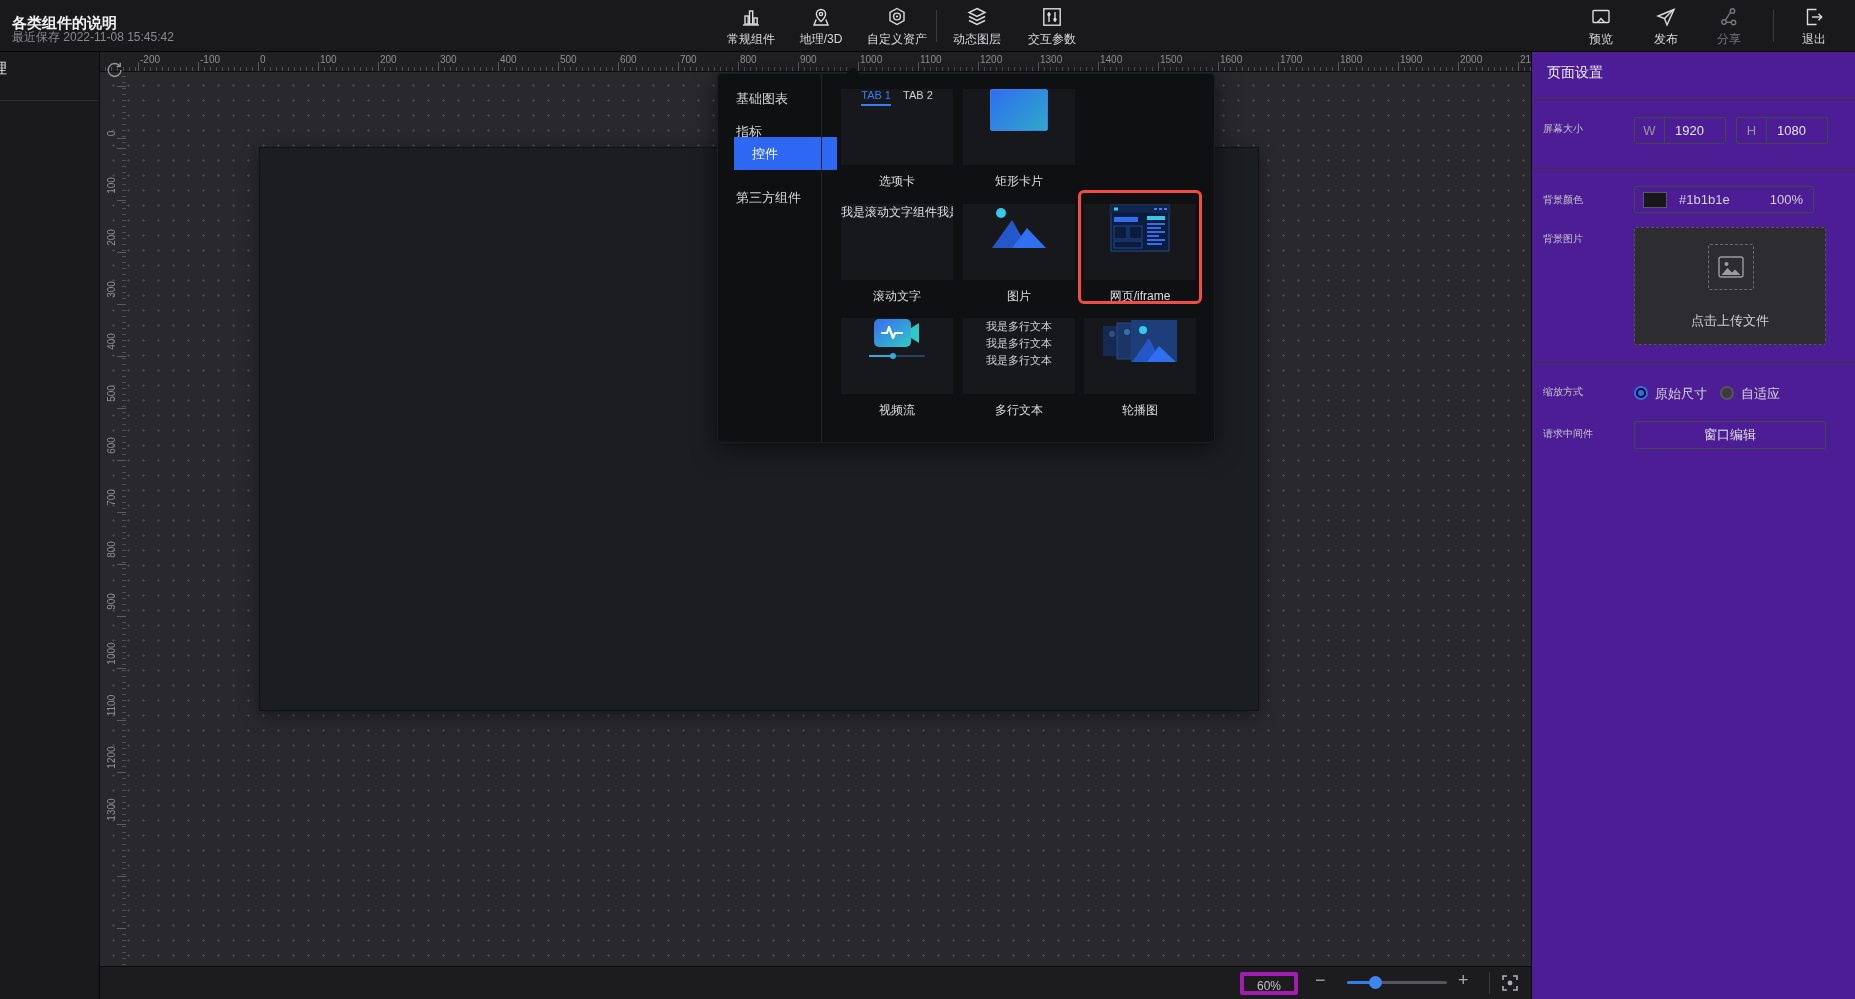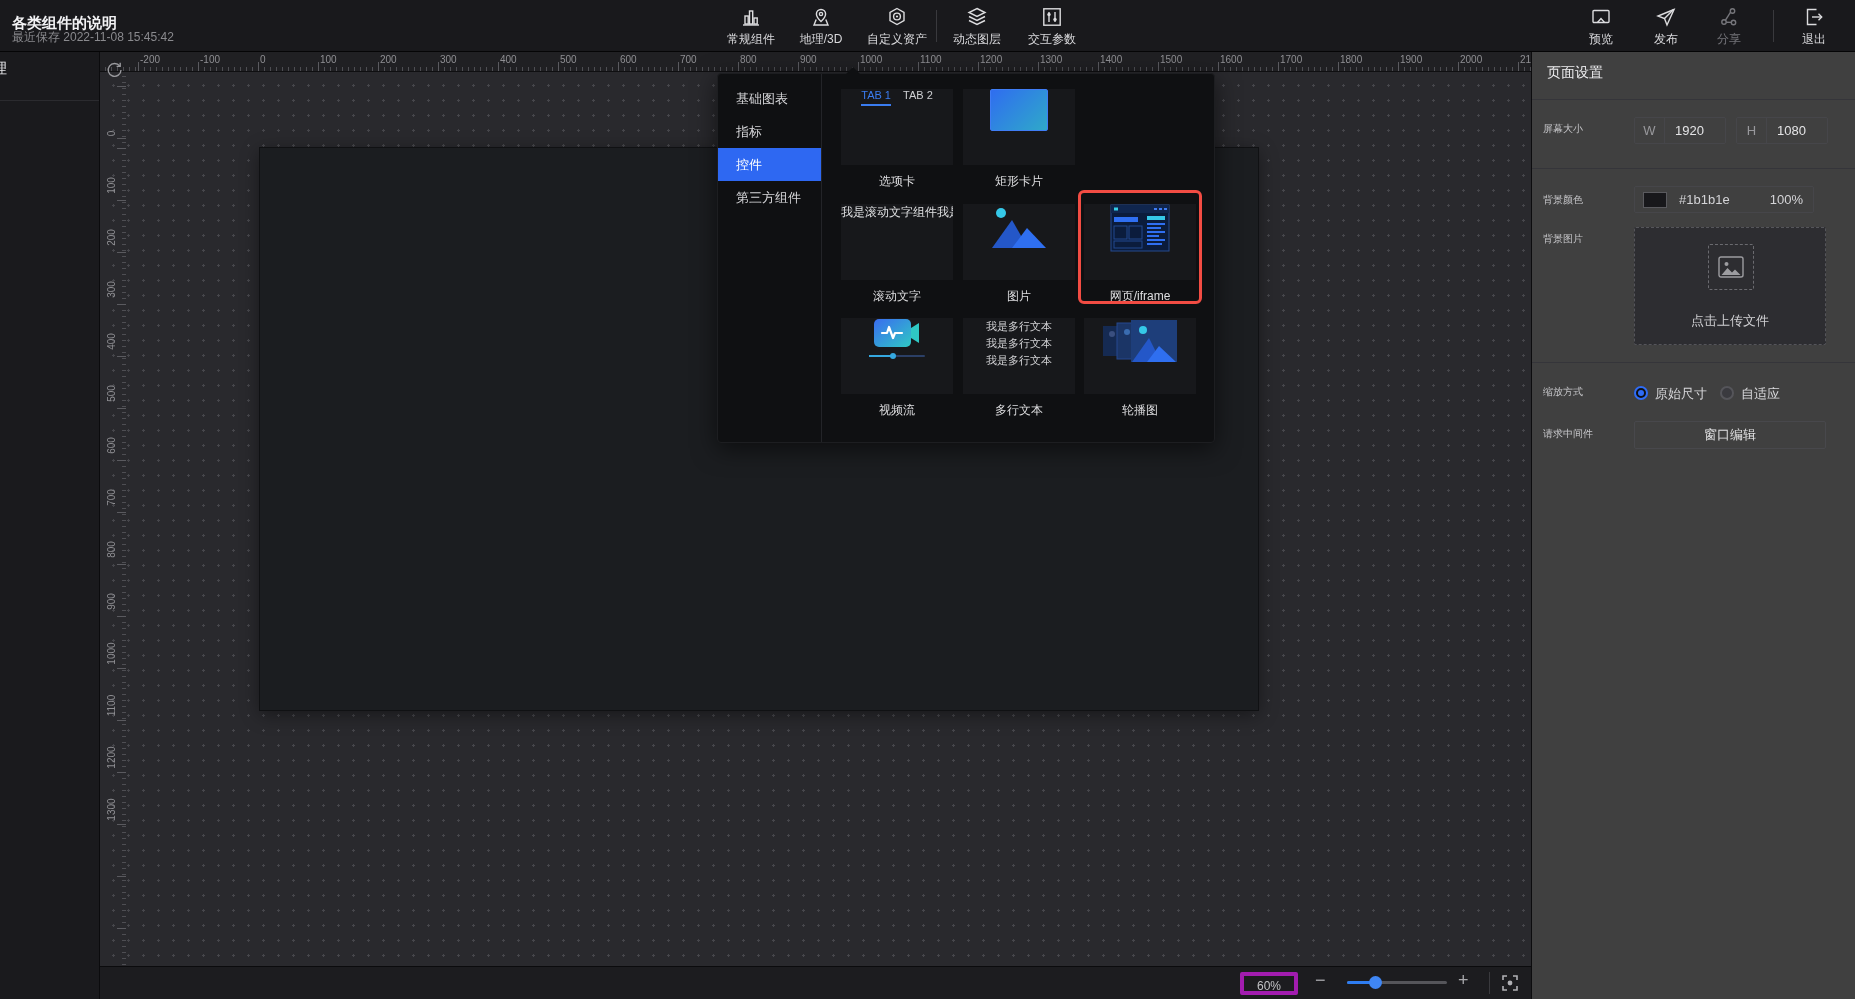--- a/index.html
+++ b/index.html
@@ -70,21 +70,21 @@
   .text-prev { font-size:12px; color:#dfe0e2; }
   .scroll-text-prev { font-size:12px; color:#dfe0e2; white-space:nowrap; width:112px; text-align:center; }
   .multiline-prev { font-size:11px; color:#d2d2d5; line-height:17px; text-align:center; }
   .hl-box { position:absolute; left:360px; top:116px; width:124px; height:114px; border:3px solid #f24c43;
     border-radius:6px; pointer-events:none; z-index:3; }
   .vid-track { width:56px; height:2px; background:#2b3f66; margin-top:7px; position:relative; border-radius:1px; }
   .vid-track .vt-fill { position:absolute; left:0; top:0; width:24px; height:2px; background:#35a8e0; }
   .vid-track .vt-dot { position:absolute; left:21px; top:-2px; width:6px; height:6px; border-radius:50%; background:#35a8e0; }
 
   
-  #settings { position:absolute; left:1531px; top:52px; width:324px; height:947px; background:#404040;
+  #settings { position:absolute; left:1531px; top:52px; width:324px; height:947px; background:#4c1d95;
     border-left:1px solid #0c0c0e; z-index:35; }
   .sp-title { position:absolute; left:15px; top:12px; font-size:14px; color:#ececee; }
   .sp-div { position:absolute; left:0; width:100%; height:1px; background:#35353a; }
   .sp-label { position:absolute; left:11px; font-size:10px; color:#c6c6c9; }
   .wh-box { position:absolute; top:65px; width:92px; height:27px; border:1px solid #46464a; border-radius:2px; display:flex; }
   .wh-key { width:30px; text-align:center; line-height:25px; font-size:13px; color:#98989c; border-right:1px solid #46464a; }
   .wh-val { flex:1; line-height:25px; padding-left:10px; font-size:13px; color:#e4e4e6; }
   .color-box { position:absolute; left:102px; top:134px; width:180px; height:27px; border:1px solid #46464a; border-radius:2px; cursor:pointer; }
   .color-swatch { position:absolute; left:8px; top:5px; width:24px; height:16px; background:#18181b; border:1px solid #5a5a5e; }
   .color-val { position:absolute; left:44px; top:5px; font-size:13px; color:#d4d4d7; }
@@ -288,21 +288,21 @@
     </div>
 
     <div id="canvas"></div>
 
     <div id="comp-panel">
       <div class="notch"></div>
 
       <div class="cat-col">
         <div class="cat-item" style="top:8px;">基础图表</div>
         <div class="cat-item" style="top:41px;">指标</div>
-        <div class="cat-item sel" style="top:74px;">控件</div>
+        <div class="cat-item sel" style="top:63px;margin-left:16px;">控件</div>
         <div class="cat-item" style="top:107px;">第三方组件</div>
       </div>
       <div class="cat-vdiv"></div>
 
       <div class="card" style="left:123px; top:15px;">
         <div class="prev">
             <div class="prev-center tabs-prev">
           <div><span class="tab1">TAB 1</span><span class="tab2">TAB 2</span></div>
         </div>
           </div>

